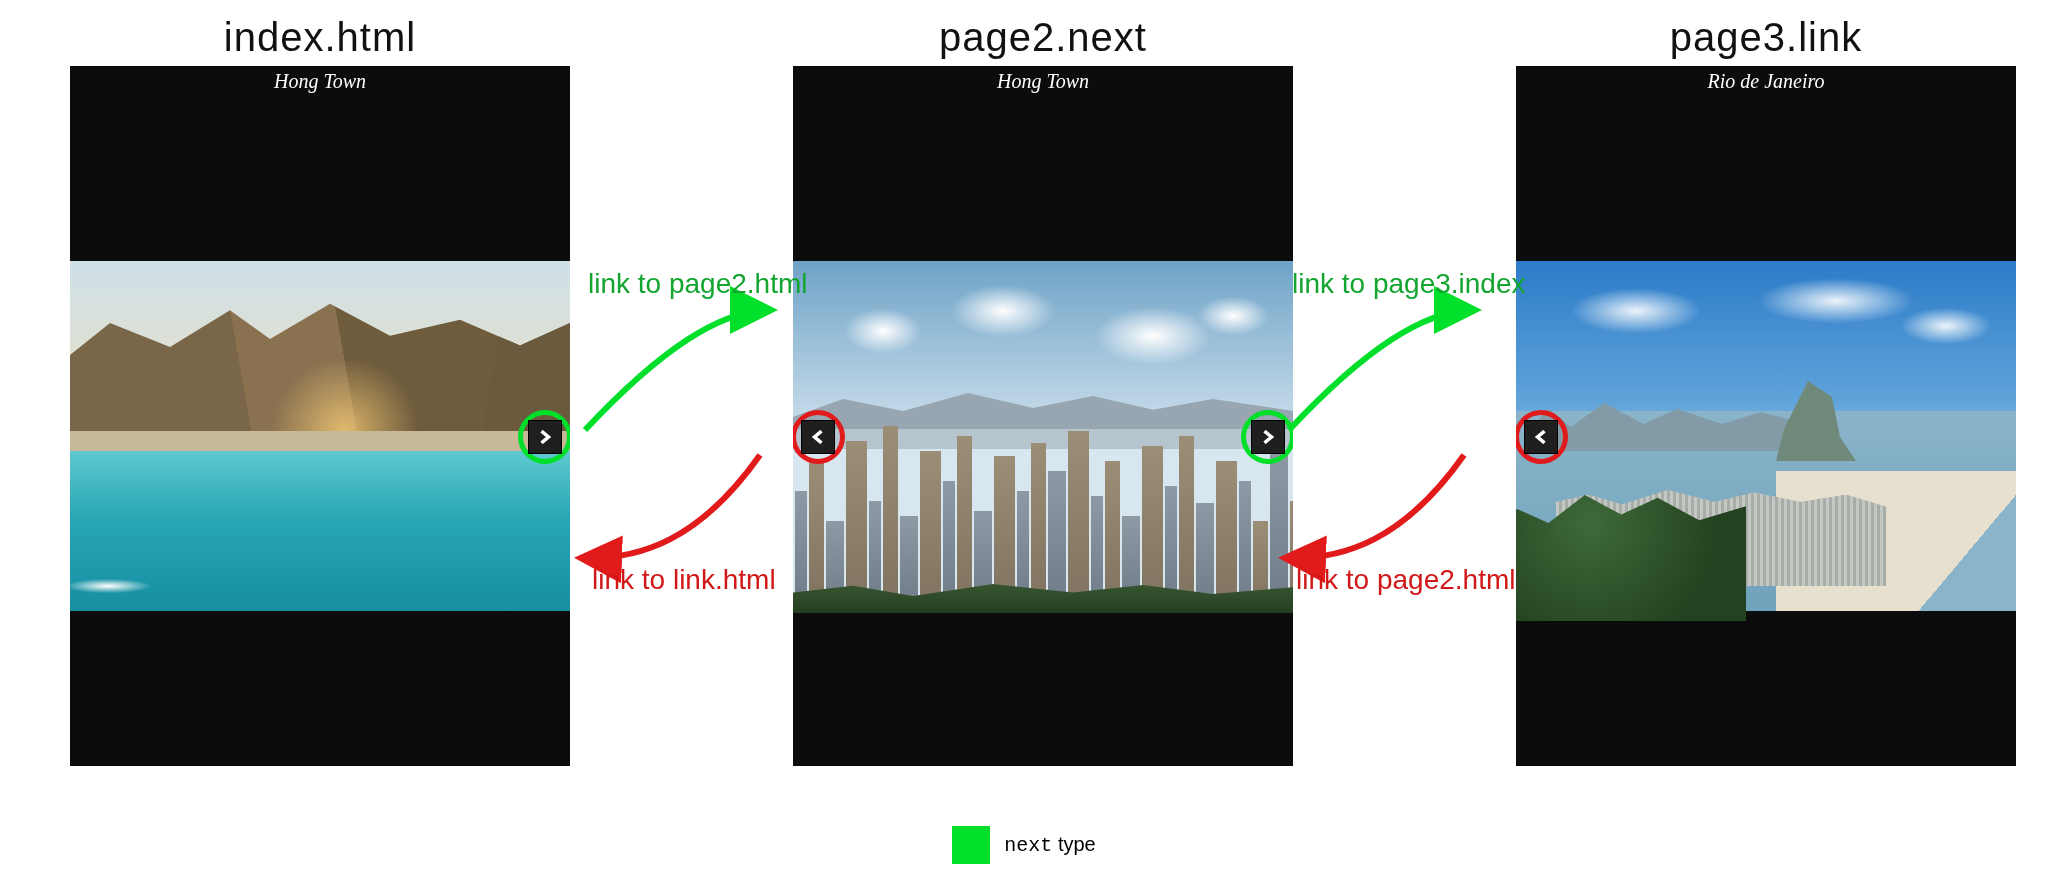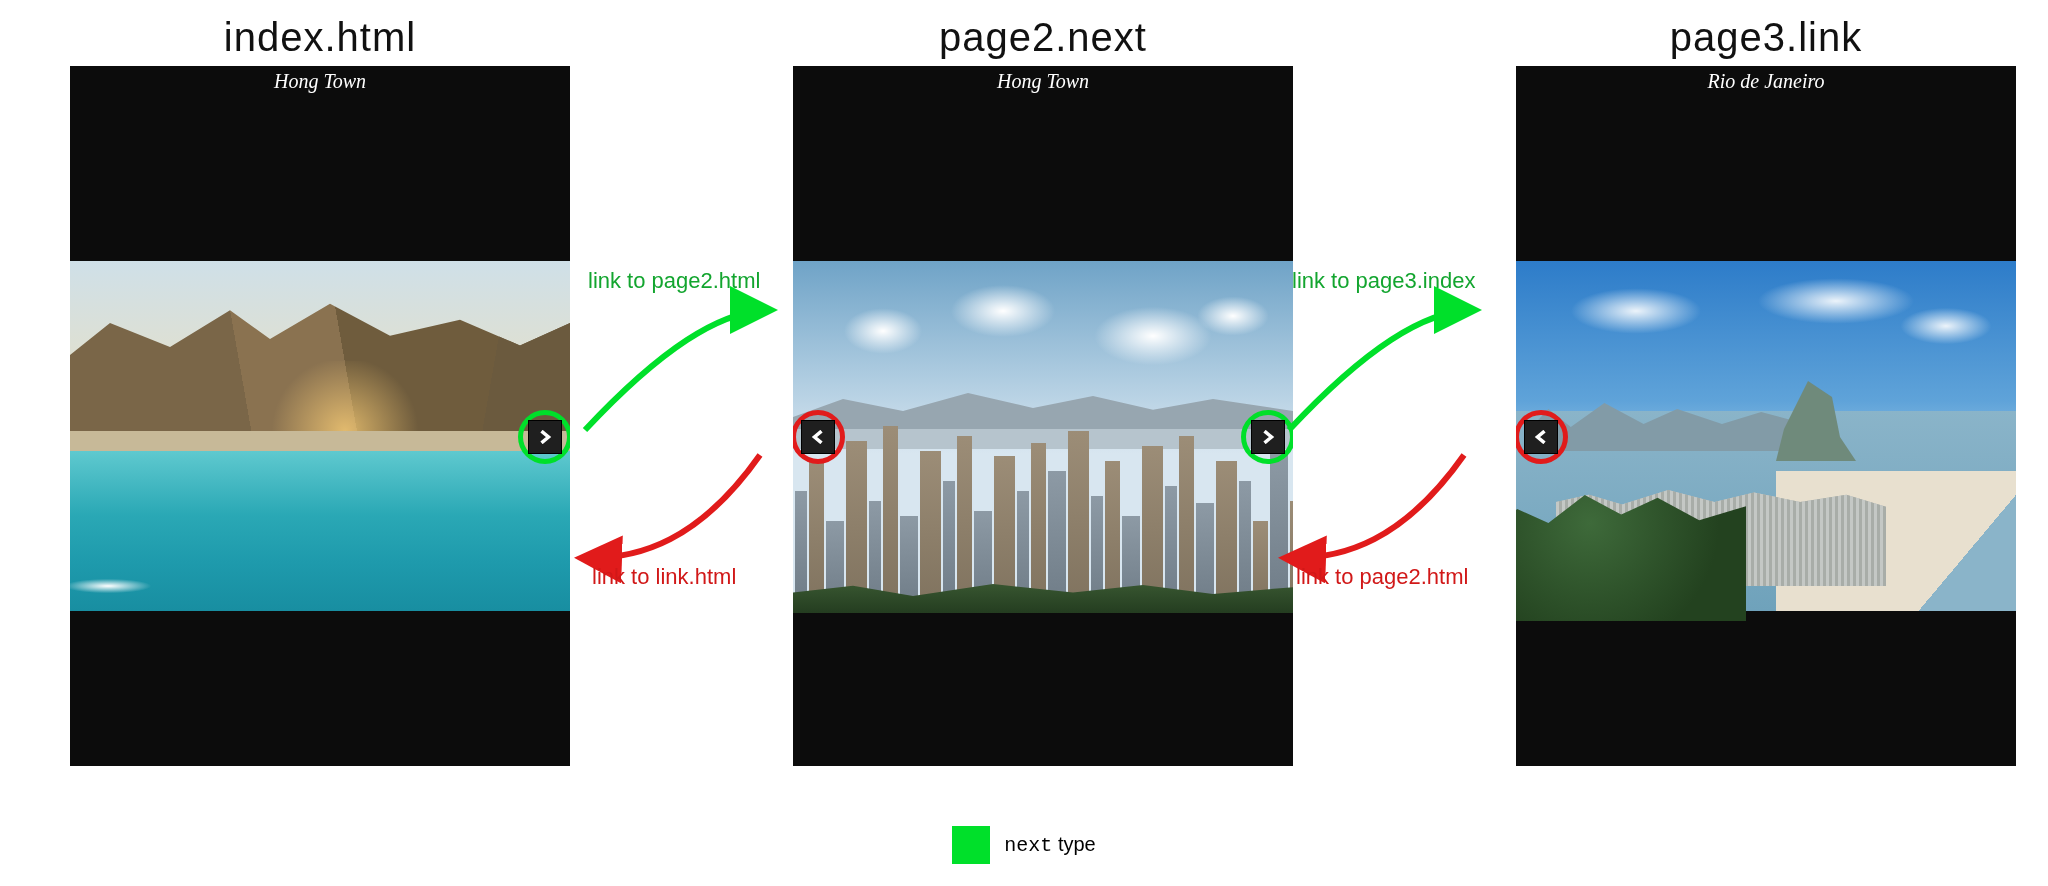--- a/index.html
+++ b/index.html
@@ -129,21 +129,21 @@
     top: 344px;
     pointer-events:none;
   }
   .ring-green { border: 5px solid #00e02a; }
   .ring-red   { border: 5px solid #e11b1b; }
   .ring-right { right: -2px; }
   .ring-left  { left: -2px; }
 
   
   .connections { position:absolute; left:0; top:0; width:2048px; height:886px; pointer-events:none; }
-  .conn-label { position:absolute; font-size:22px; font-family:'Comic Sans MS','Trebuchet MS',sans-serif; }
+  .conn-label { position:absolute; font-size:28px; font-family:'Comic Sans MS','Trebuchet MS',sans-serif; }
   .conn-label.green { color:#13a52f; }
   .conn-label.red   { color:#d11818; }
 
   
   .legend {
     position:absolute;
     left: 0; right:0;
     bottom: 22px;
     display:flex;
     justify-content:center;

